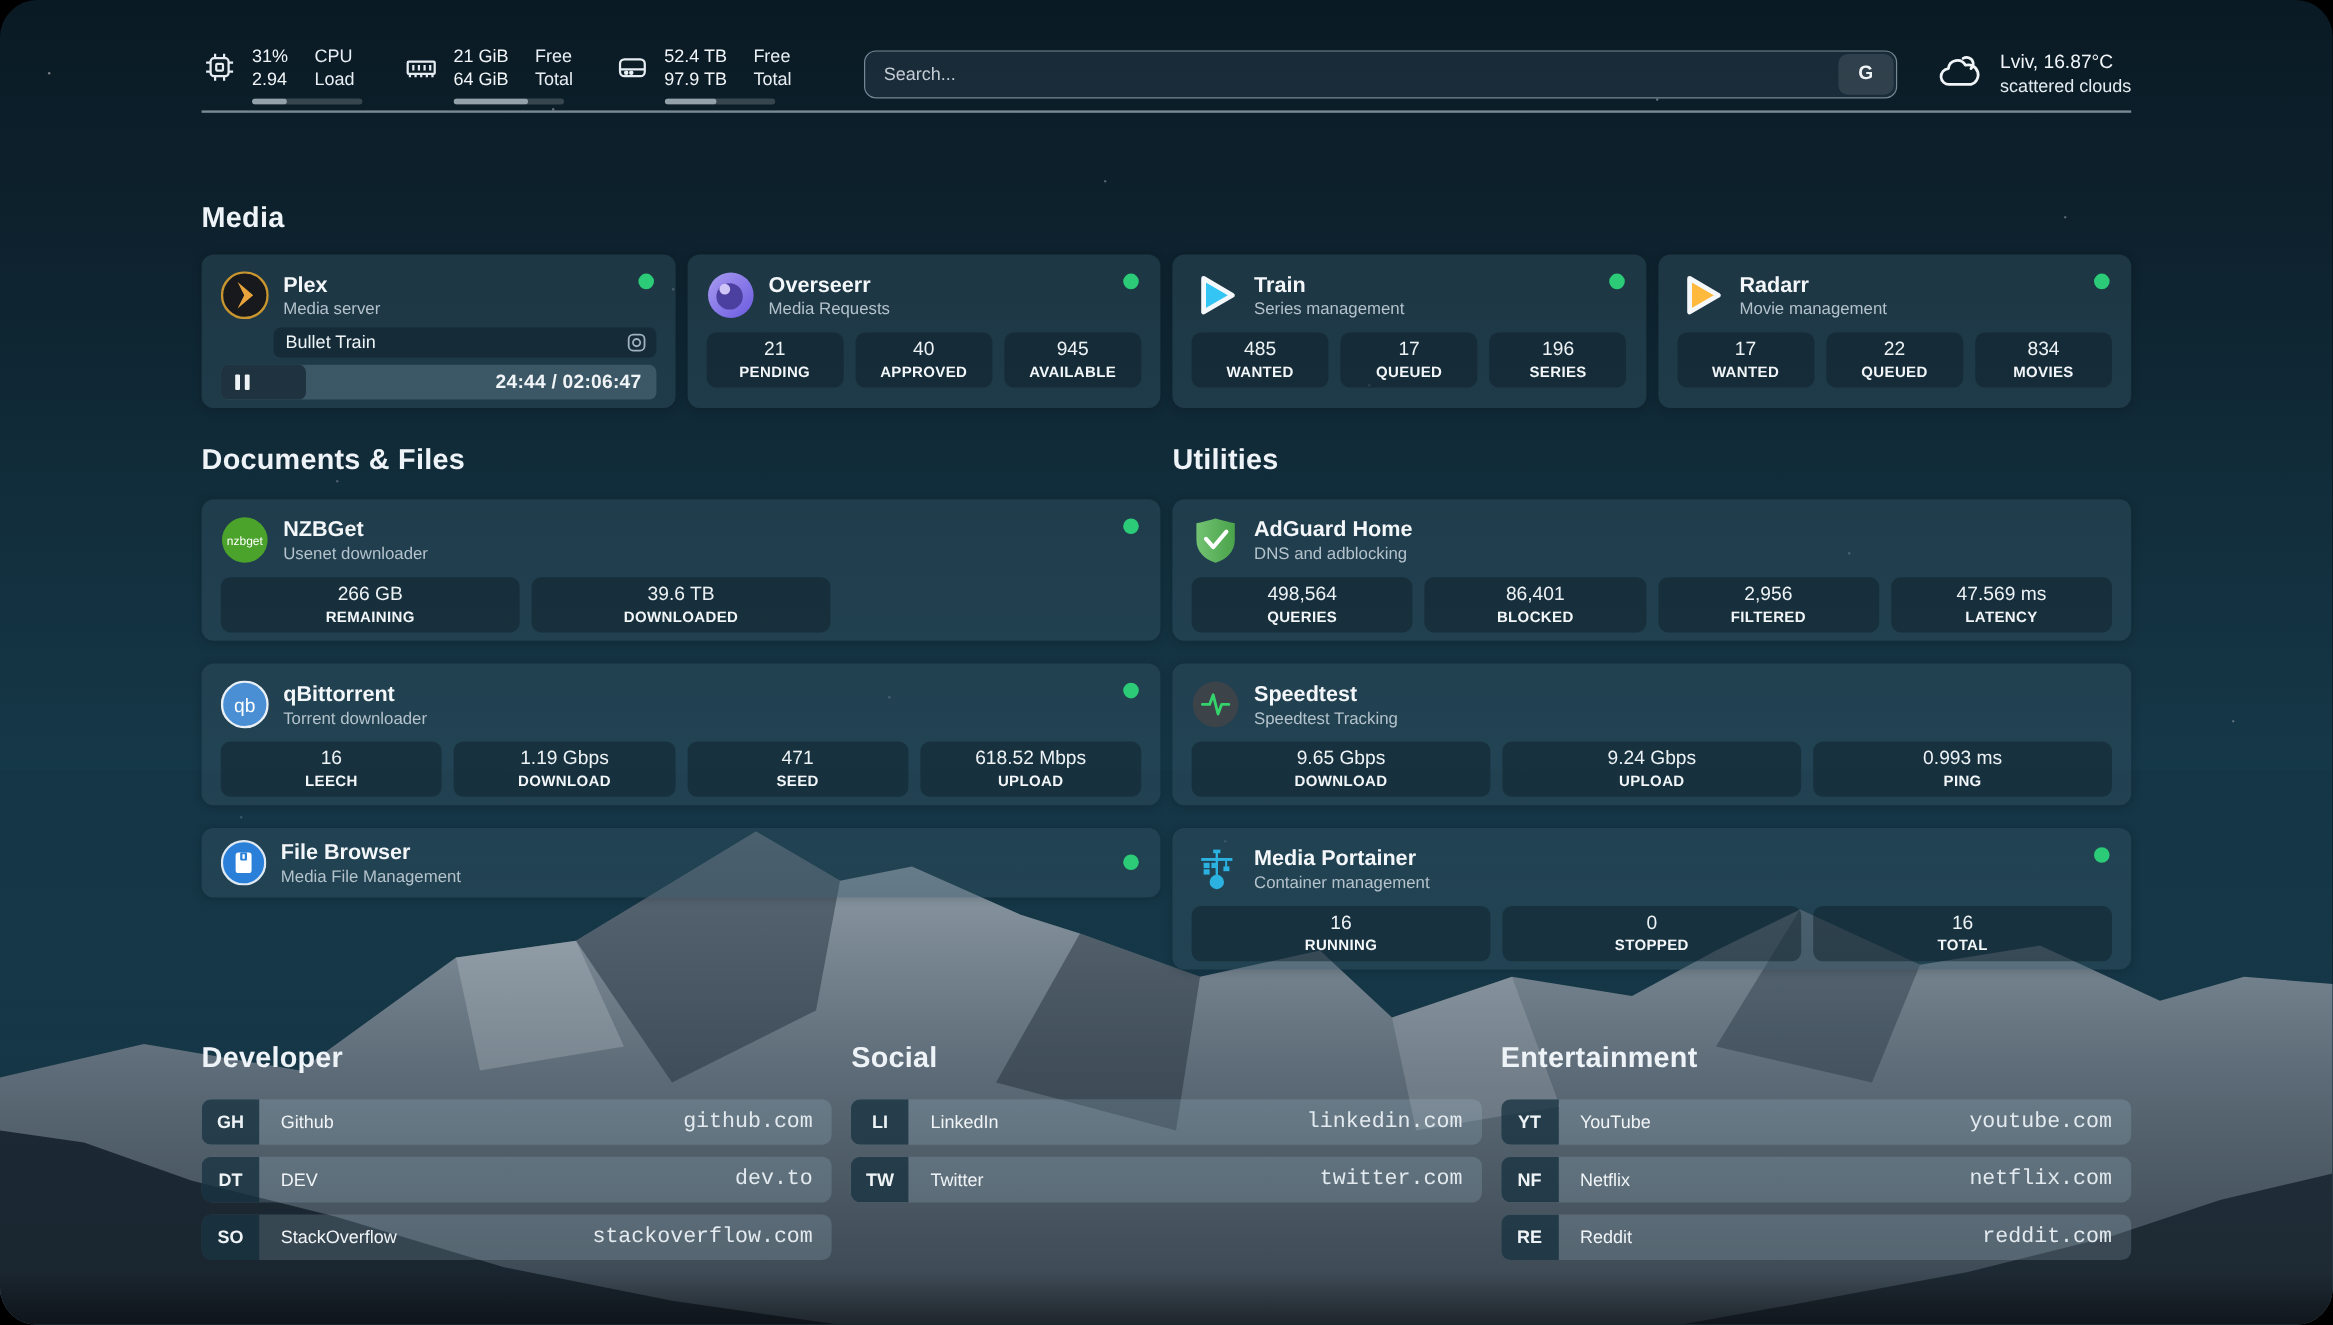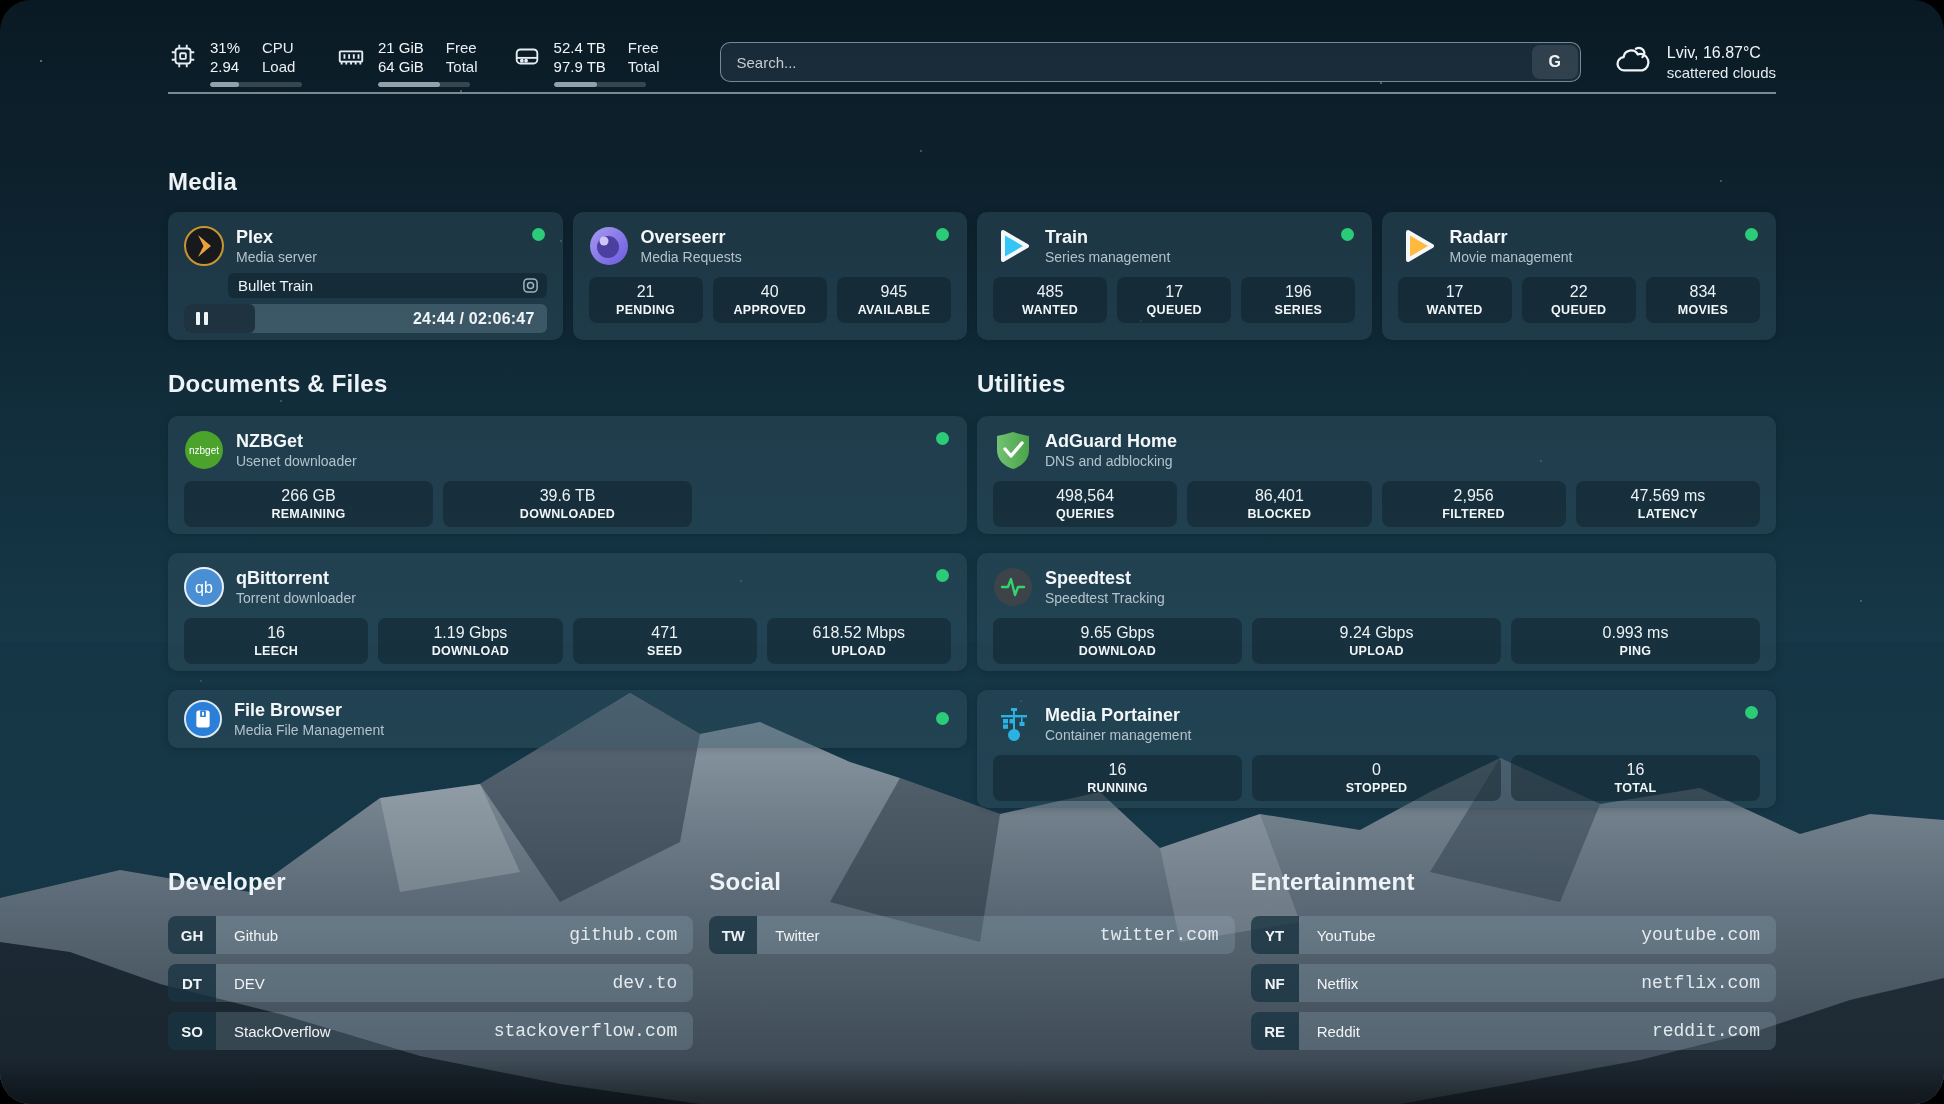--- a/index.html
+++ b/index.html
@@ -529,20 +529,25 @@
         <div class="lrow">
           <span class="lbadge">SO</span>
           <span class="lname">StackOverflow</span>
           <span class="lurl">stackoverflow.com</span>
         </div>
       </div>
 
       <div>
         <h2 class="sec">Social</h2>
         <div class="lrow">
+          <span class="lbadge">LI</span>
+          <span class="lname">LinkedIn</span>
+          <span class="lurl">linkedin.com</span>
+        </div>
+        <div class="lrow">
           <span class="lbadge">TW</span>
           <span class="lname">Twitter</span>
           <span class="lurl">twitter.com</span>
         </div>
       </div>
 
       <div>
         <h2 class="sec">Entertainment</h2>
         <div class="lrow">
           <span class="lbadge">YT</span>

